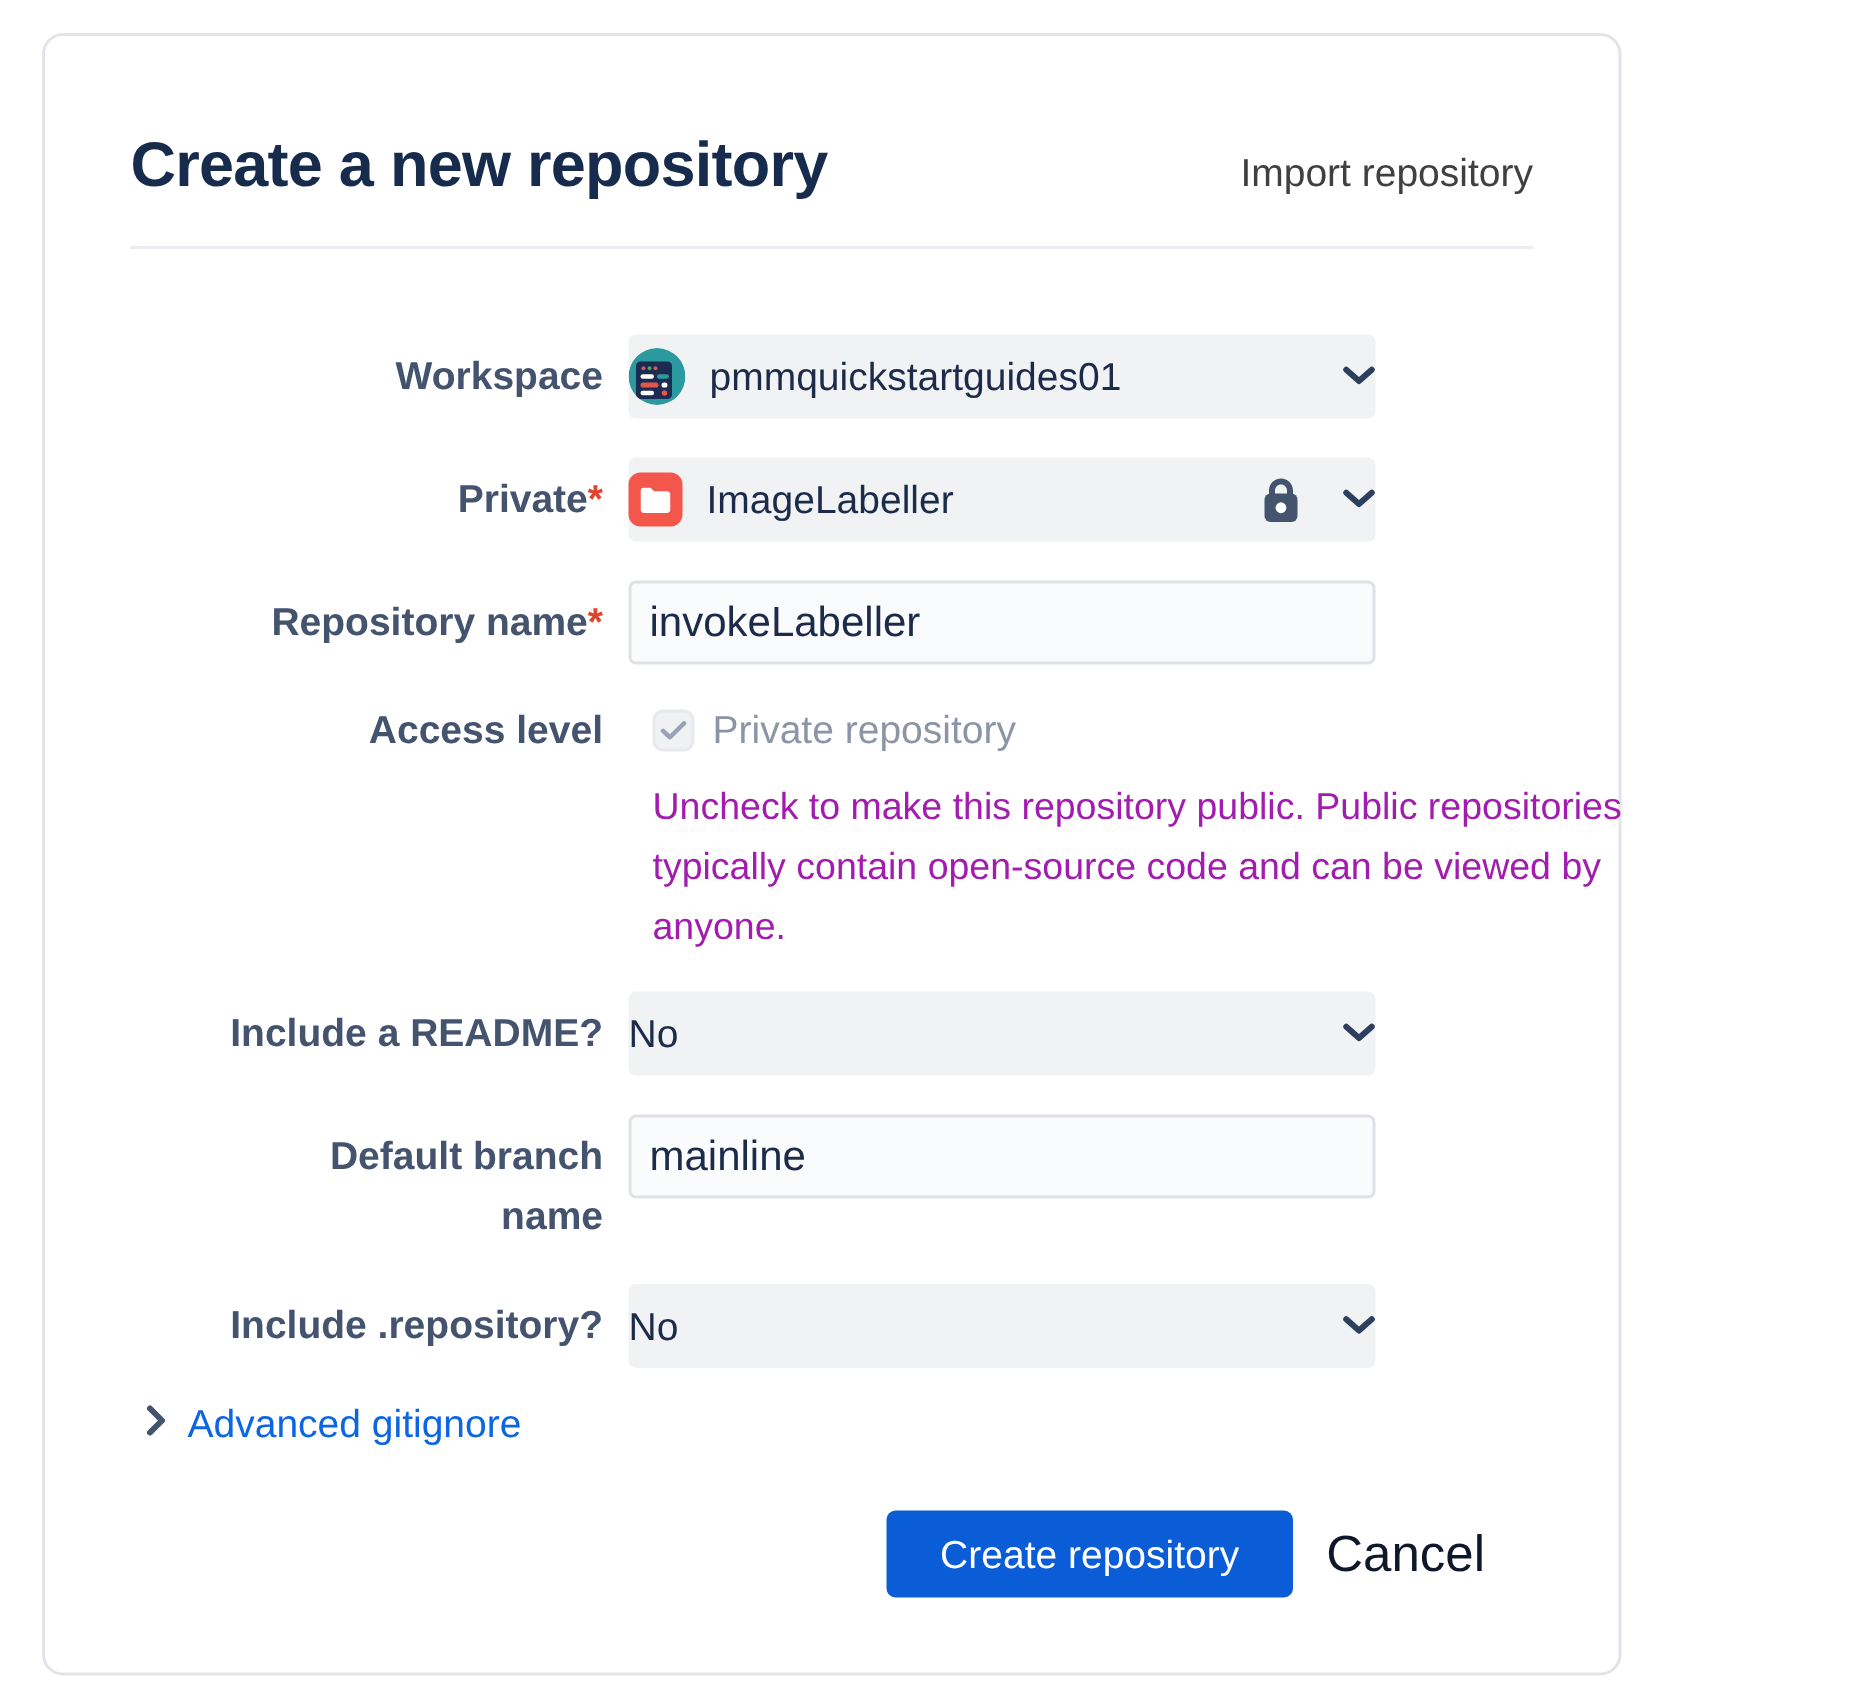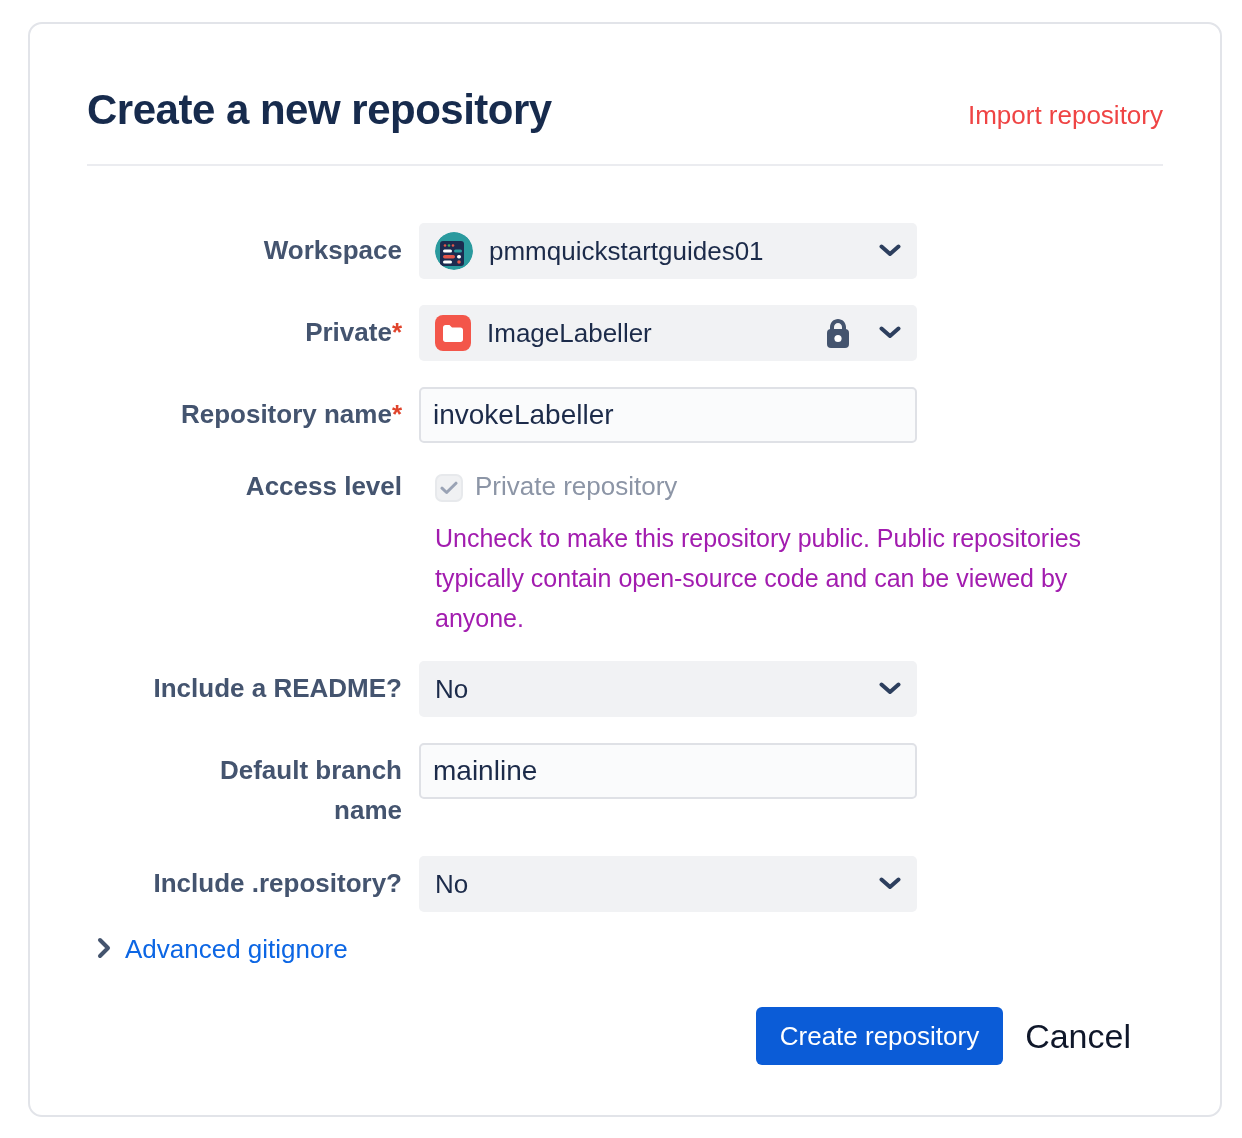--- a/index.html
+++ b/index.html
@@ -5,42 +5,42 @@
   * { box-sizing: border-box; margin: 0; padding: 0; }
   html, body {
     width: 1242px; height: 1138px;
     background: #ffffff;
     font-family: "Liberation Sans", "DejaVu Sans", sans-serif;
     overflow: hidden;
   }
   .card {
     position: absolute;
     left: 28px; top: 22px;
-    width: 1194px; height: 1095px;
+    width: 1053px; height: 1095px;
     background: #ffffff;
     border: 2px solid #e2e4e9;
     border-radius: 14px;
     padding: 0 57px;
   }
   
   .header {
     display: flex;
     align-items: baseline;
     justify-content: space-between;
     margin-top: 62px;
   }
   .page-title {
     font-size: 42px;
     font-weight: 700;
     color: #172b4d;
     letter-spacing: -0.5px;
   }
   .import-link {
     font-size: 26px;
-    color: #ef4444;
+    color: #404040;
     text-decoration: none;
     cursor: pointer;
   }
   .divider {
     height: 2px;
     background: #ebecf0;
     margin-top: 30px;
   }
   
   .form { margin-top: 57px; }
@@ -68,21 +68,21 @@
   .control-col {
     margin-left: 17px;
     flex: 1;
   }
   .select-box {
     width: 498px; height: 56px;
     background: #f1f2f4;
     border-radius: 5px;
     display: flex;
     align-items: center;
-    padding: 0 16px;
+    padding: 0 0;
     cursor: pointer;
   }
   .select-box .value {
     font-size: 26px;
     color: #1c2b4a;
     flex: 1;
     white-space: nowrap;
     overflow: hidden;
   }
   .select-box .leading { margin-right: 16px; display: flex; align-items: center; }
@@ -95,21 +95,21 @@
     border-radius: 5px;
     font-size: 28px;
     color: #1c2b4a;
     padding: 0 12px;
     font-family: "Liberation Sans", "DejaVu Sans", sans-serif;
     outline: none;
   }
   
   .checkbox-line {
     display: flex;
-    align-items: flex-end;
+    align-items: center;
     margin-top: 2px;
   }
   .checkbox {
     width: 28px; height: 28px;
     background: #f0f1f3;
     border: 2px solid #e7e9ec;
     border-radius: 7px;
     display: flex; align-items: center; justify-content: center;
     flex: none;
     cursor: default;
@@ -147,21 +147,21 @@
     justify-content: flex-end;
     margin-top: 42px;
     margin-right: 32px;
   }
   .create-btn {
     background: #0b5cd7;
     color: #ffffff;
     border: none;
     border-radius: 6px;
     height: 58px;
-    padding: 0 24px;
+    padding: 0 36px;
     font-size: 26px;
     font-family: "Liberation Sans", "DejaVu Sans", sans-serif;
     cursor: pointer;
   }
   .cancel-link {
     margin-left: 22px;
     font-size: 34px;
     color: #0f172a;
     text-decoration: none;
     cursor: pointer;

